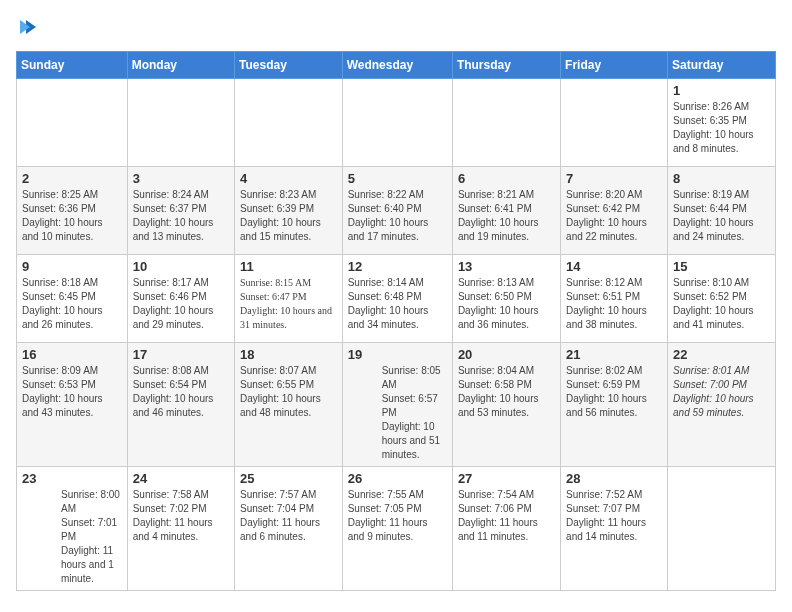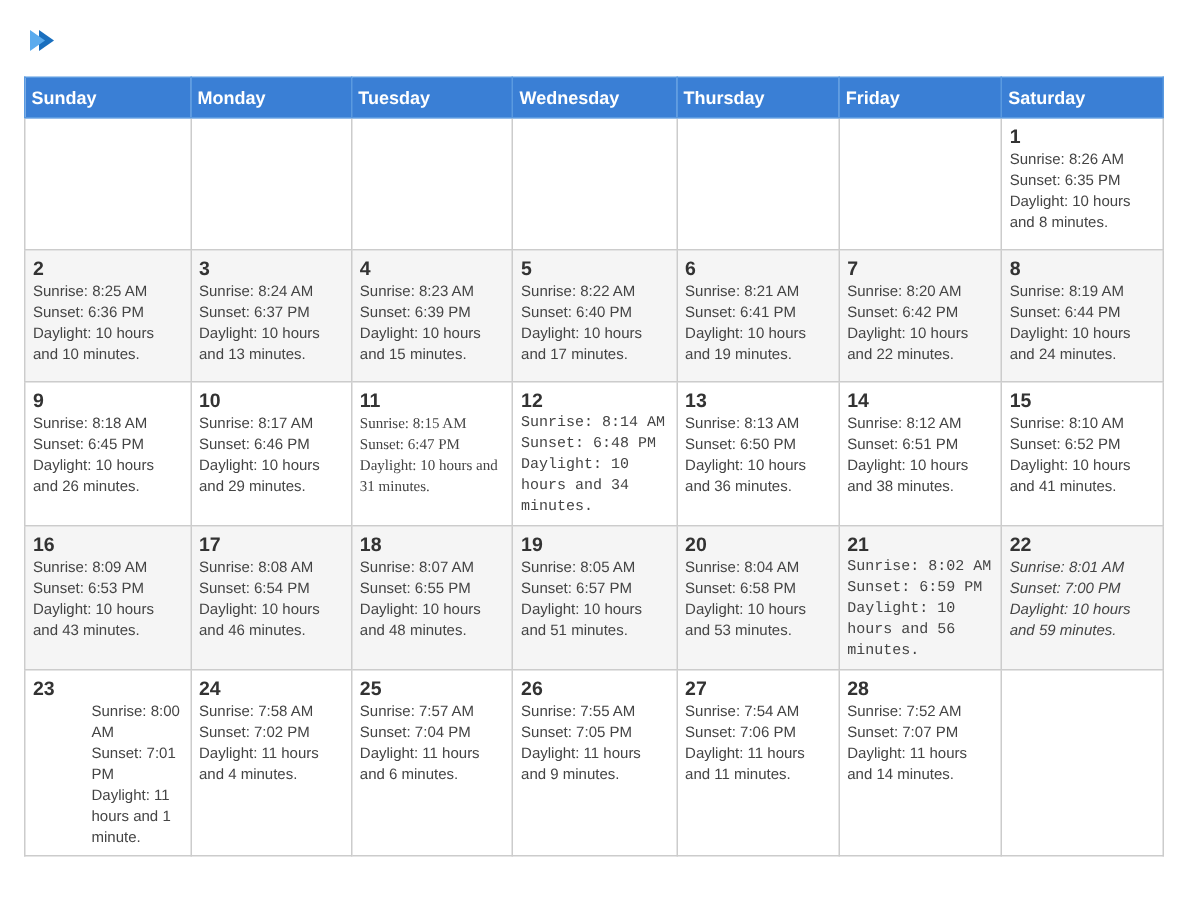--- a/index.html
+++ b/index.html
@@ -197,21 +197,21 @@
 Daylight: 10 hours and 29 minutes.</div>
         </td>
         <td>
           <span class="day-num">11</span>
           <div class="day-info" style="white-space: pre-line; font-family: Liberation Serif, serif;">Sunrise: 8:15 AM
 Sunset: 6:47 PM
 Daylight: 10 hours and 31 minutes.</div>
         </td>
         <td>
           <span class="day-num">12</span>
-          <div class="day-info" style="white-space: pre-line; font-family: Liberation Mono, monospace;">Sunrise: 8:14 AM
+          <div class="day-info" style="white-space: pre-line;">Sunrise: 8:14 AM
 Sunset: 6:48 PM
 Daylight: 10 hours and 34 minutes.</div>
         </td>
         <td>
           <span class="day-num">13</span>
           <div class="day-info" style="white-space: pre-line;">Sunrise: 8:13 AM
 Sunset: 6:50 PM
 Daylight: 10 hours and 36 minutes.</div>
         </td>
         <td>
@@ -241,33 +241,33 @@
 Daylight: 10 hours and 46 minutes.</div>
         </td>
         <td>
           <span class="day-num">18</span>
           <div class="day-info" style="white-space: pre-line;">Sunrise: 8:07 AM
 Sunset: 6:55 PM
 Daylight: 10 hours and 48 minutes.</div>
         </td>
         <td>
           <span class="day-num">19</span>
-          <div class="day-info" style="white-space: pre-line;">Sunrise: 8:05 AM
+          <div class="day-info" style="white-space: pre-line; margin-left: 34px;">Sunrise: 8:05 AM
 Sunset: 6:57 PM
 Daylight: 10 hours and 51 minutes.</div>
         </td>
         <td>
           <span class="day-num">20</span>
           <div class="day-info" style="white-space: pre-line;">Sunrise: 8:04 AM
 Sunset: 6:58 PM
 Daylight: 10 hours and 53 minutes.</div>
         </td>
         <td>
           <span class="day-num">21</span>
-          <div class="day-info" style="white-space: pre-line; font-family: Liberation Mono, monospace;">Sunrise: 8:02 AM
+          <div class="day-info" style="white-space: pre-line;">Sunrise: 8:02 AM
 Sunset: 6:59 PM
 Daylight: 10 hours and 56 minutes.</div>
         </td>
         <td>
           <span class="day-num">22</span>
           <div class="day-info" style="white-space: pre-line; font-style: italic;">Sunrise: 8:01 AM
 Sunset: 7:00 PM
 Daylight: 10 hours and 59 minutes.</div>
         </td>
       </tr>

